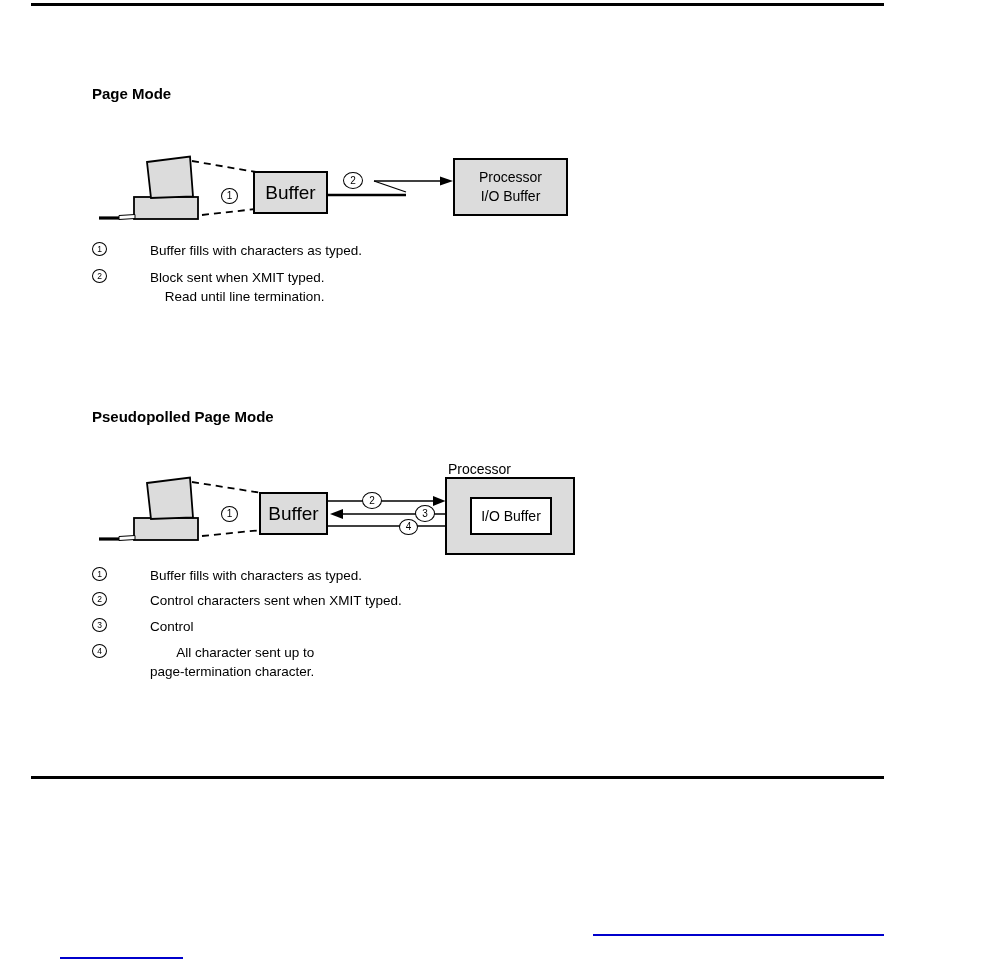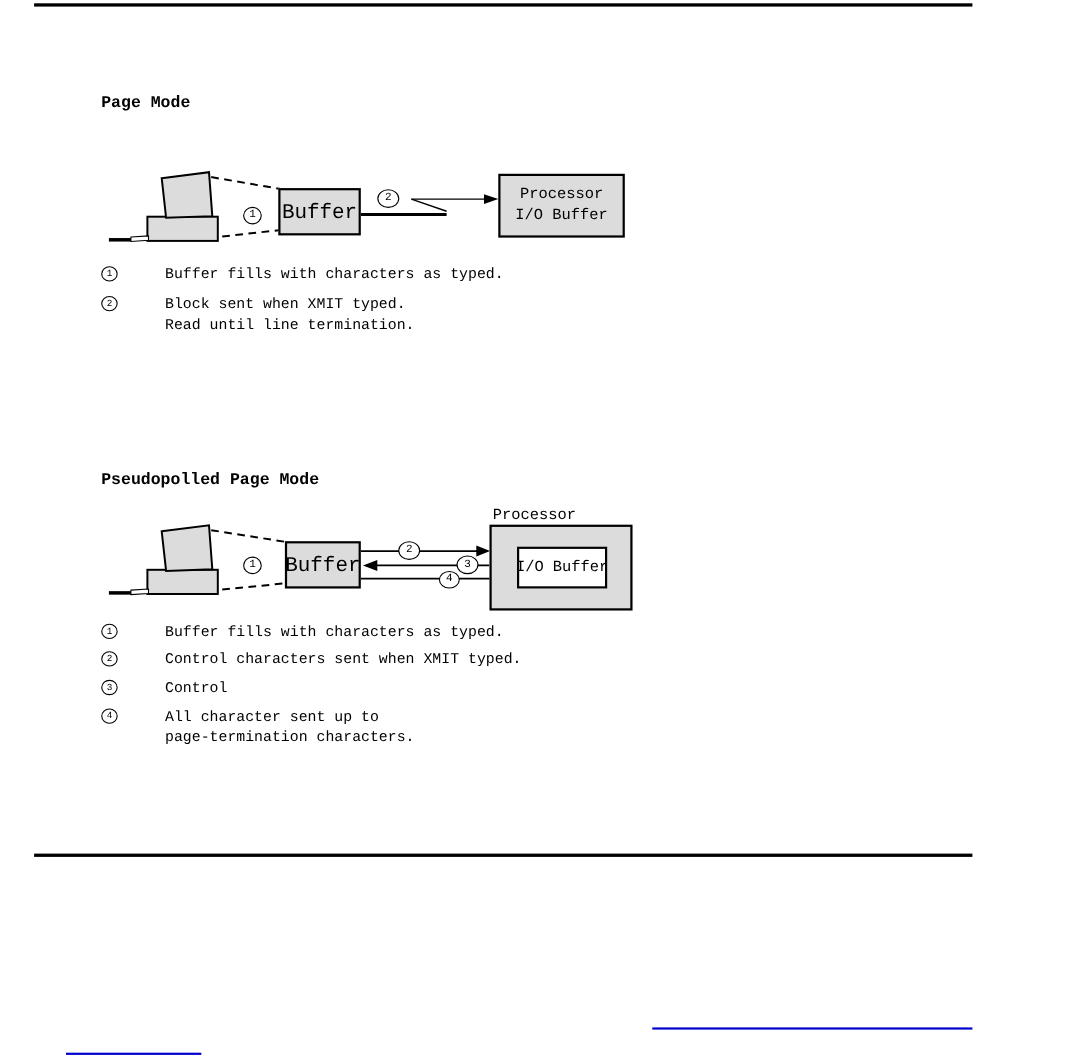--- a/index.html
+++ b/index.html
@@ -1,18 +1,18 @@
 <!DOCTYPE html>
 <html style="--box-fill: #dcdcdc; --rule-black: #000000; --link-blue: #0000cc;"><head>
 <meta charset="utf-8">
 <style>
   html,body{margin:0;padding:0;background:#fff;}
   .page{
     position:relative;width:884px;height:965px;background:#ffffff;overflow:hidden;
-    font-family:Liberation Mono, monospace;color:#000;
+    font-family:Liberation Sans, sans-serif;color:#000;text-align:right;
   }
   .rule{position:absolute;height:3px;background:#000;}
   .bluelink{position:absolute;height:2px;background:var(--link-blue,#0000cc);}
   .title{position:absolute;font-size:15px;font-weight:bold;white-space:nowrap;}
   .box{
     position:absolute;background:var(--box-fill,#dcdcdc);border:2px solid #000;
     box-sizing:border-box;display:flex;align-items:center;justify-content:center;
     font-size:19px;white-space:nowrap;
   }
   .box.plain{background:#ffffff;}
@@ -108,21 +108,21 @@
     </div>
   </div>
   <div class="note" style="left:92px;top:268px;">
     <span class="ncircle">2</span>
     <div class="lines">
       <div>Block sent when XMIT typed.</div>
       <div>Read until line termination.</div>
     </div>
   </div>
 
-  <div class="title" style="left:92px;top:408px;margin-top:20px;">Pseudopolled Page Mode</div>
+  <div class="title" style="left:92px;top:408px;">Pseudopolled Page Mode</div>
 
   <div class="freelabel" style="left:448px;top:461px;">Processor</div>
 
   <div class="box" style="left:445px;top:477px;width:130px;height:78px;"></div>
 
   <div class="box" style="left:259px;top:492px;width:69px;height:43px;">
     <span>Buffer</span>
   </div>
 
   <div class="box plain" style="left:470px;top:497px;width:82px;height:38px;font-size:14px;">
@@ -157,20 +157,20 @@
   <div class="note" style="left:92px;top:617px;">
     <span class="ncircle">3</span>
     <div class="lines">
       <div>Control</div>
     </div>
   </div>
   <div class="note" style="left:92px;top:643px;">
     <span class="ncircle">4</span>
     <div class="lines">
       <div>All character sent up to</div>
-      <div>page-termination characters.</div>
+      <div>page-termination character.</div>
     </div>
   </div>
 
   <div class="bluelink" style="left:593px;top:934px;width:377px;"></div>
   <div class="bluelink" style="left:60px;top:957px;width:123px;"></div>
 
 </div>
 
 </body></html>

